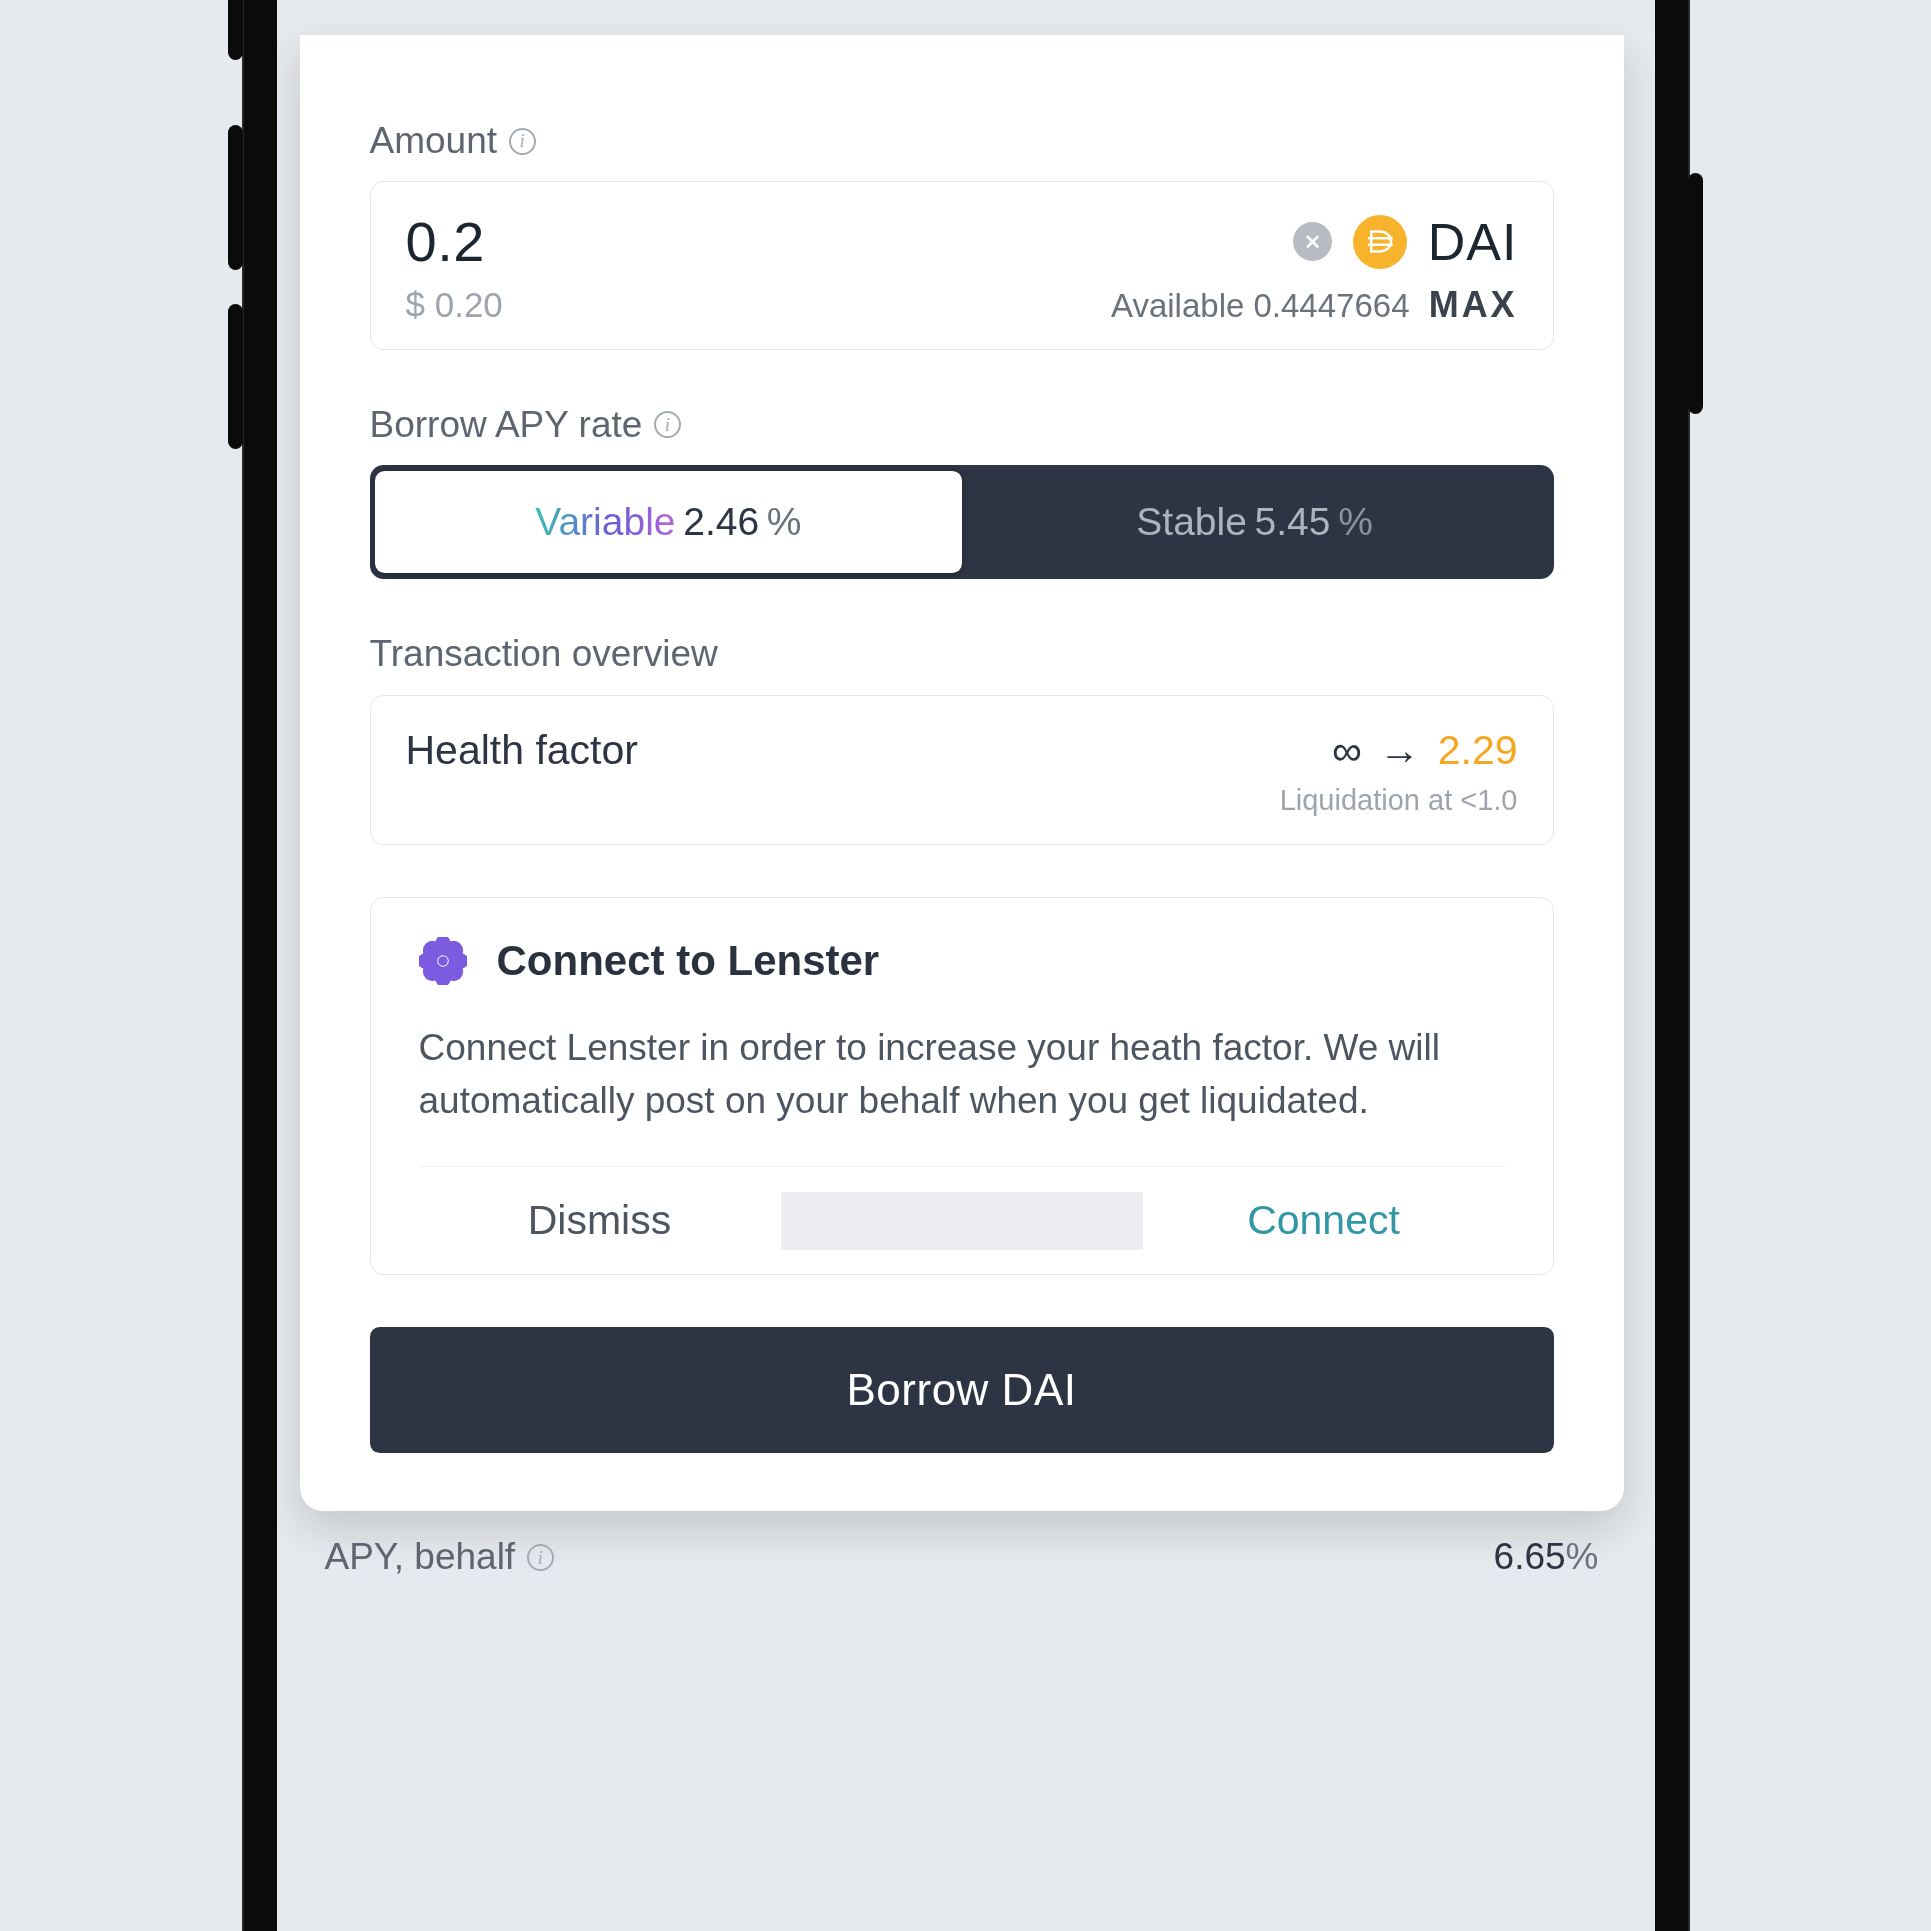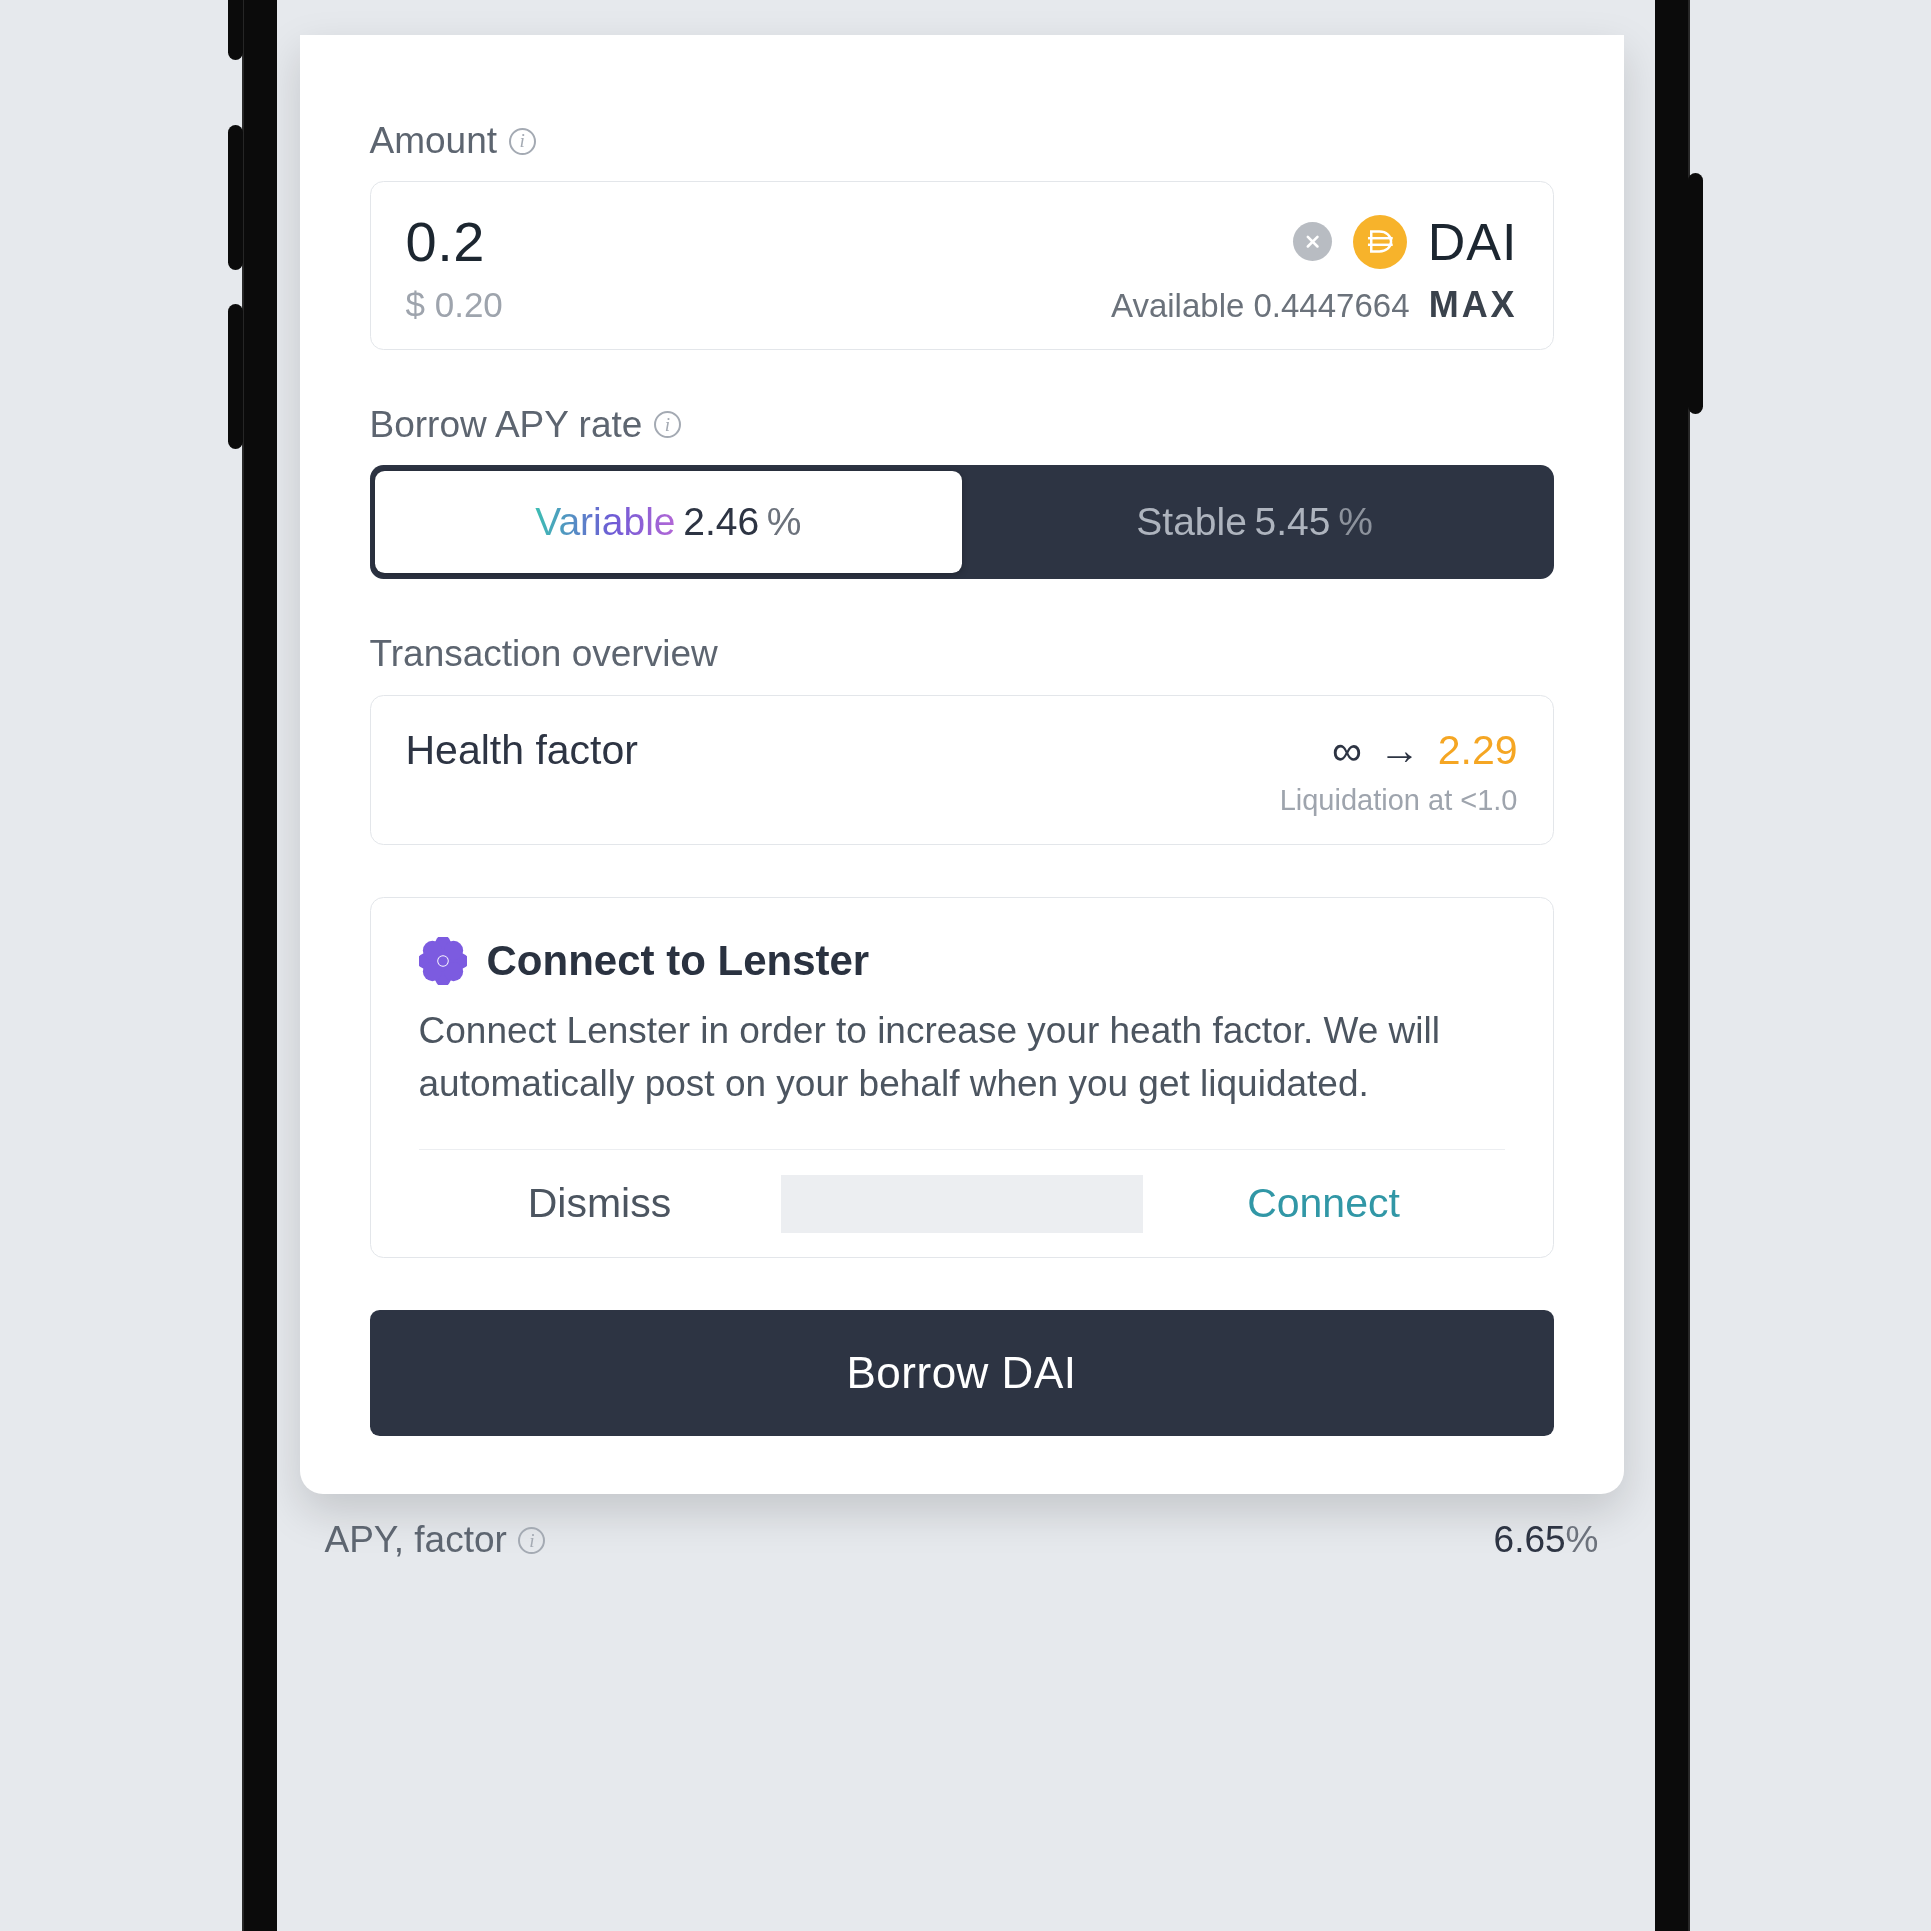--- a/index.html
+++ b/index.html
@@ -148,21 +148,21 @@
   .hf-arrow { color: #2D3443; }
   .hf-val { color: #F5A623; font-weight: 500; }
   .ov-row2 { text-align: right; margin-top: 9.7px; font-size: 29px; color: #9EA4AD; }
 
   .lenster-card {
     border: 1.9px solid #E3E6EA;
     border-radius: 13.5px;
     padding: 39px 48px 0 48px;
     margin-bottom: 52px;
   }
-  .lenster-head { display: flex; align-items: center; gap: 20px; margin-bottom: 20px; }
+  .lenster-head { display: flex; align-items: center; gap: 30px; margin-bottom: 37px; }
   .lenster-icon { width: 48px; height: 48px; }
   .lenster-title { font-size: 42px; font-weight: 600; color: #2A3240; }
   .lenster-body { font-size: 37px; line-height: 1.42; color: #4C5560; margin-bottom: 39px; }
   .lenster-actions {
     border-top: 1.9px solid #ECEEF1;
     display: flex;
     height: 108px;
   }
   .lenster-actions > div {
     flex: 1;
@@ -298,21 +298,21 @@
             <div class="act-divider"></div>
             <div class="act-connect">Connect</div>
           </div>
         </div>
 
         <div class="primary-btn">Borrow DAI</div>
       </div>
 
       <div class="under-row">
         <div class="under-label">
-          <span>APY, factor</span>
+          <span>APY, behalf</span>
           <span class="info-icon">i</span>
         </div>
         <div class="under-val">
           <span>6.65</span><span class="pct">%</span>
         </div>
       </div>
 
     </div>
   </div>
 </div>

